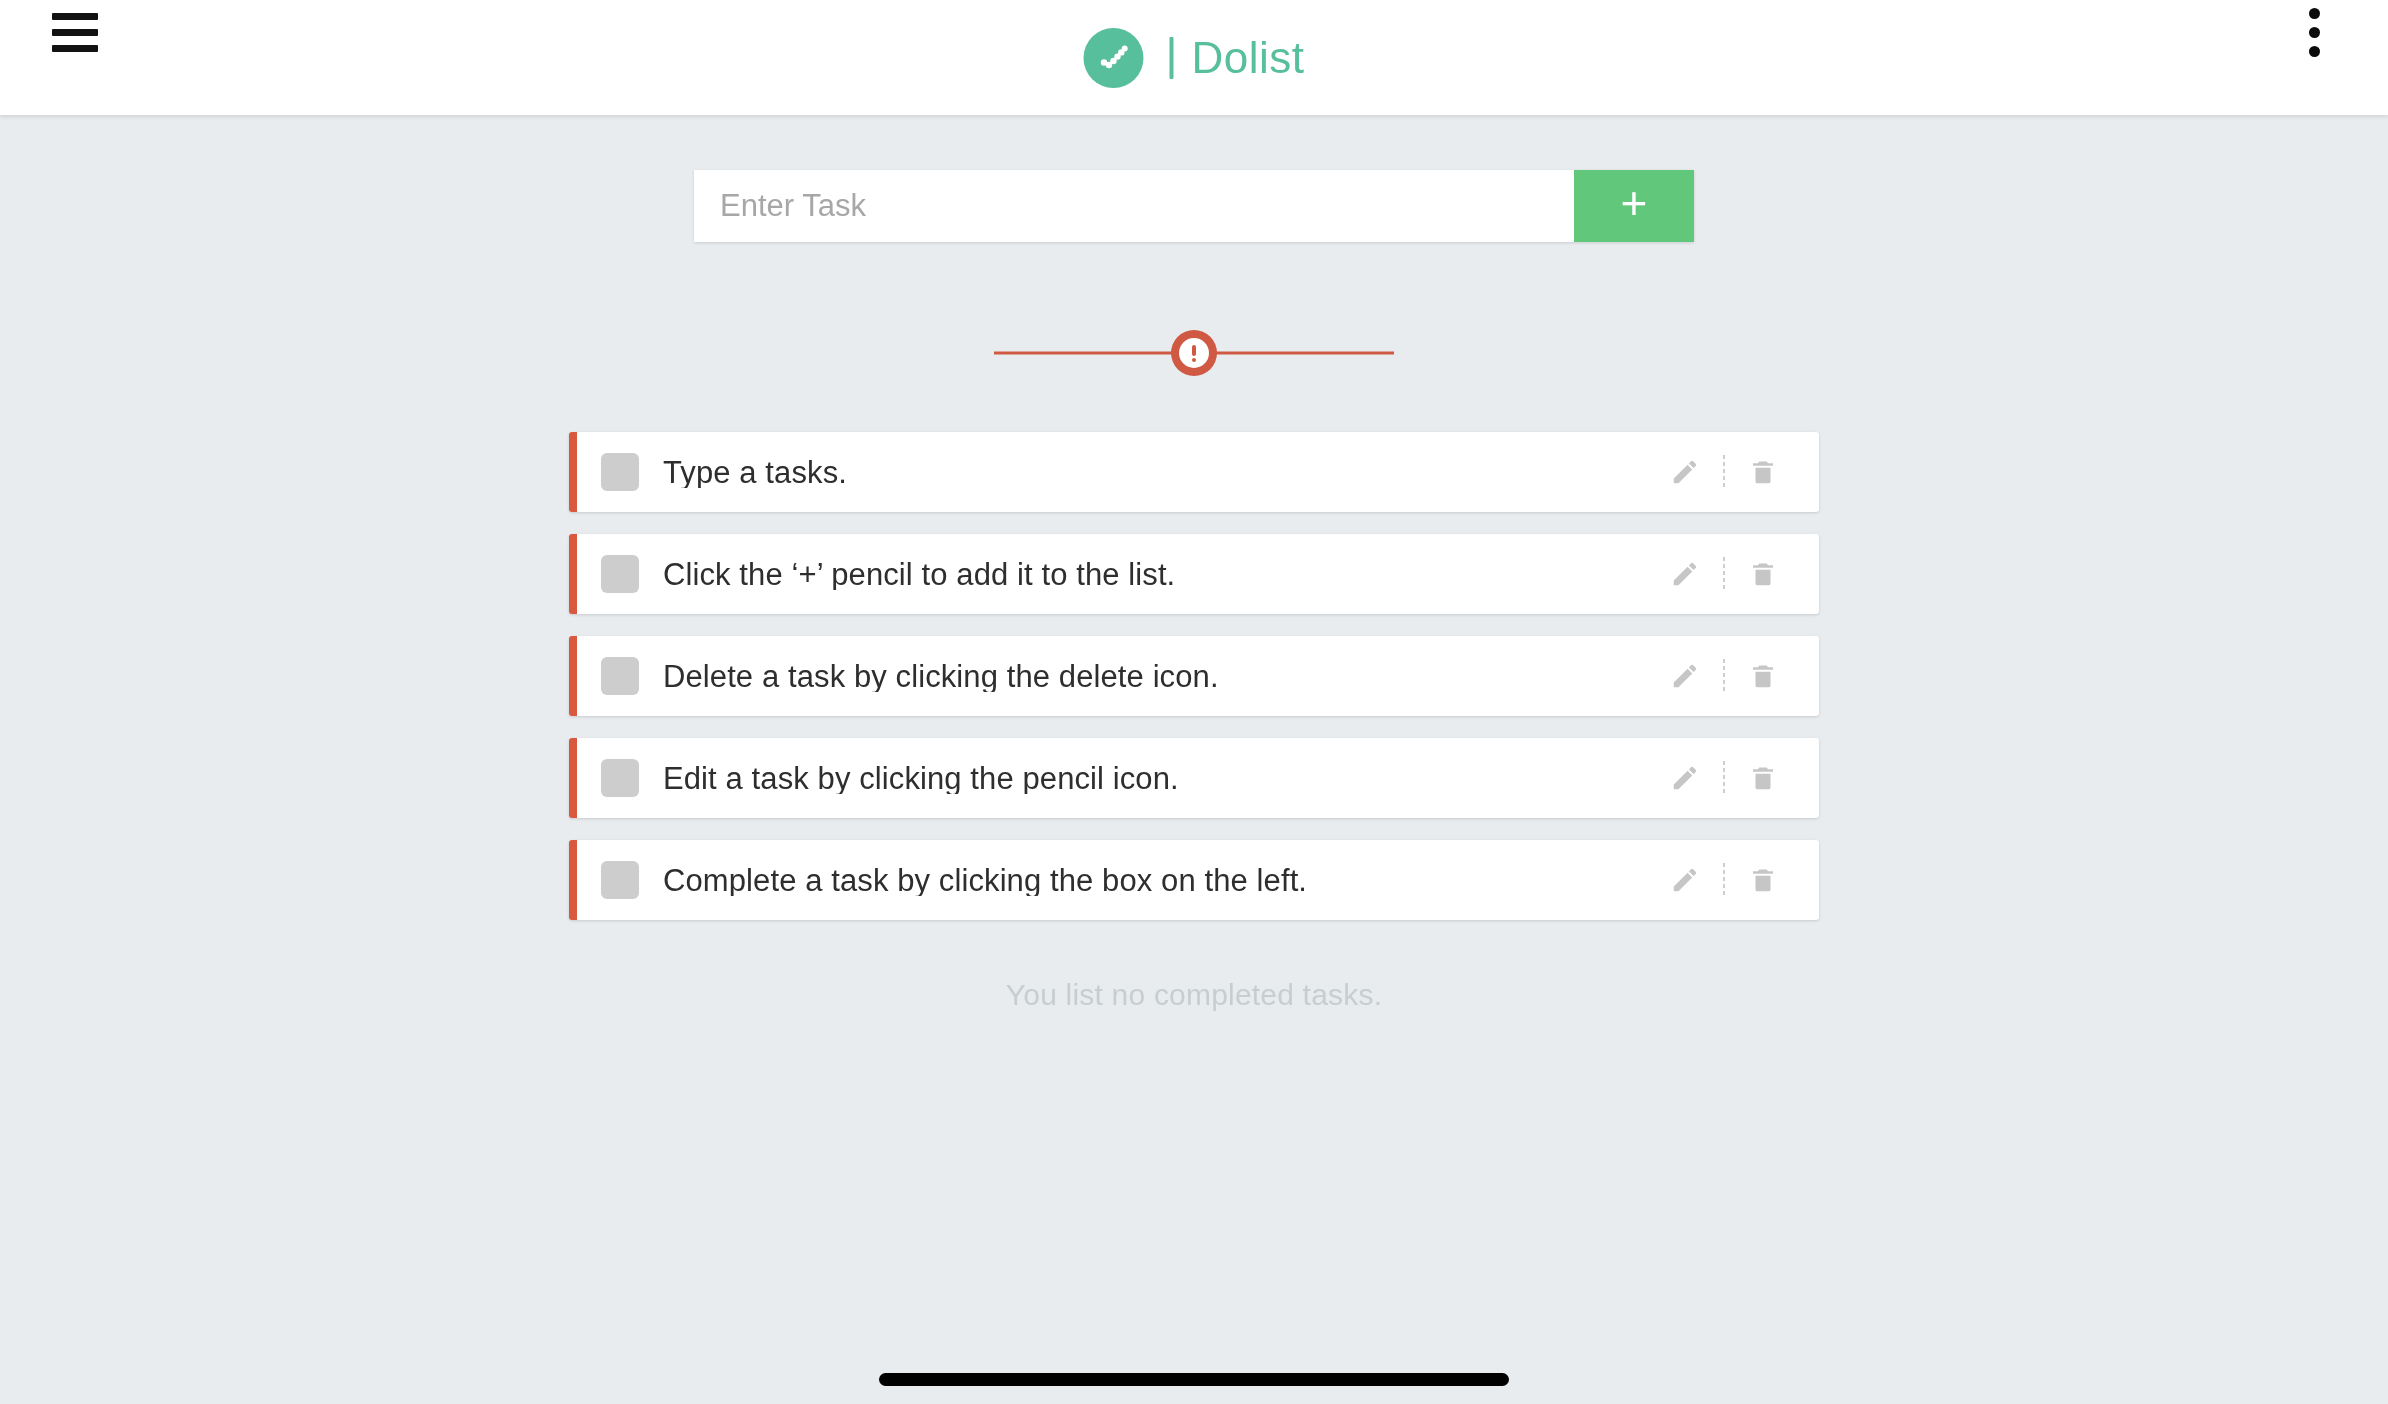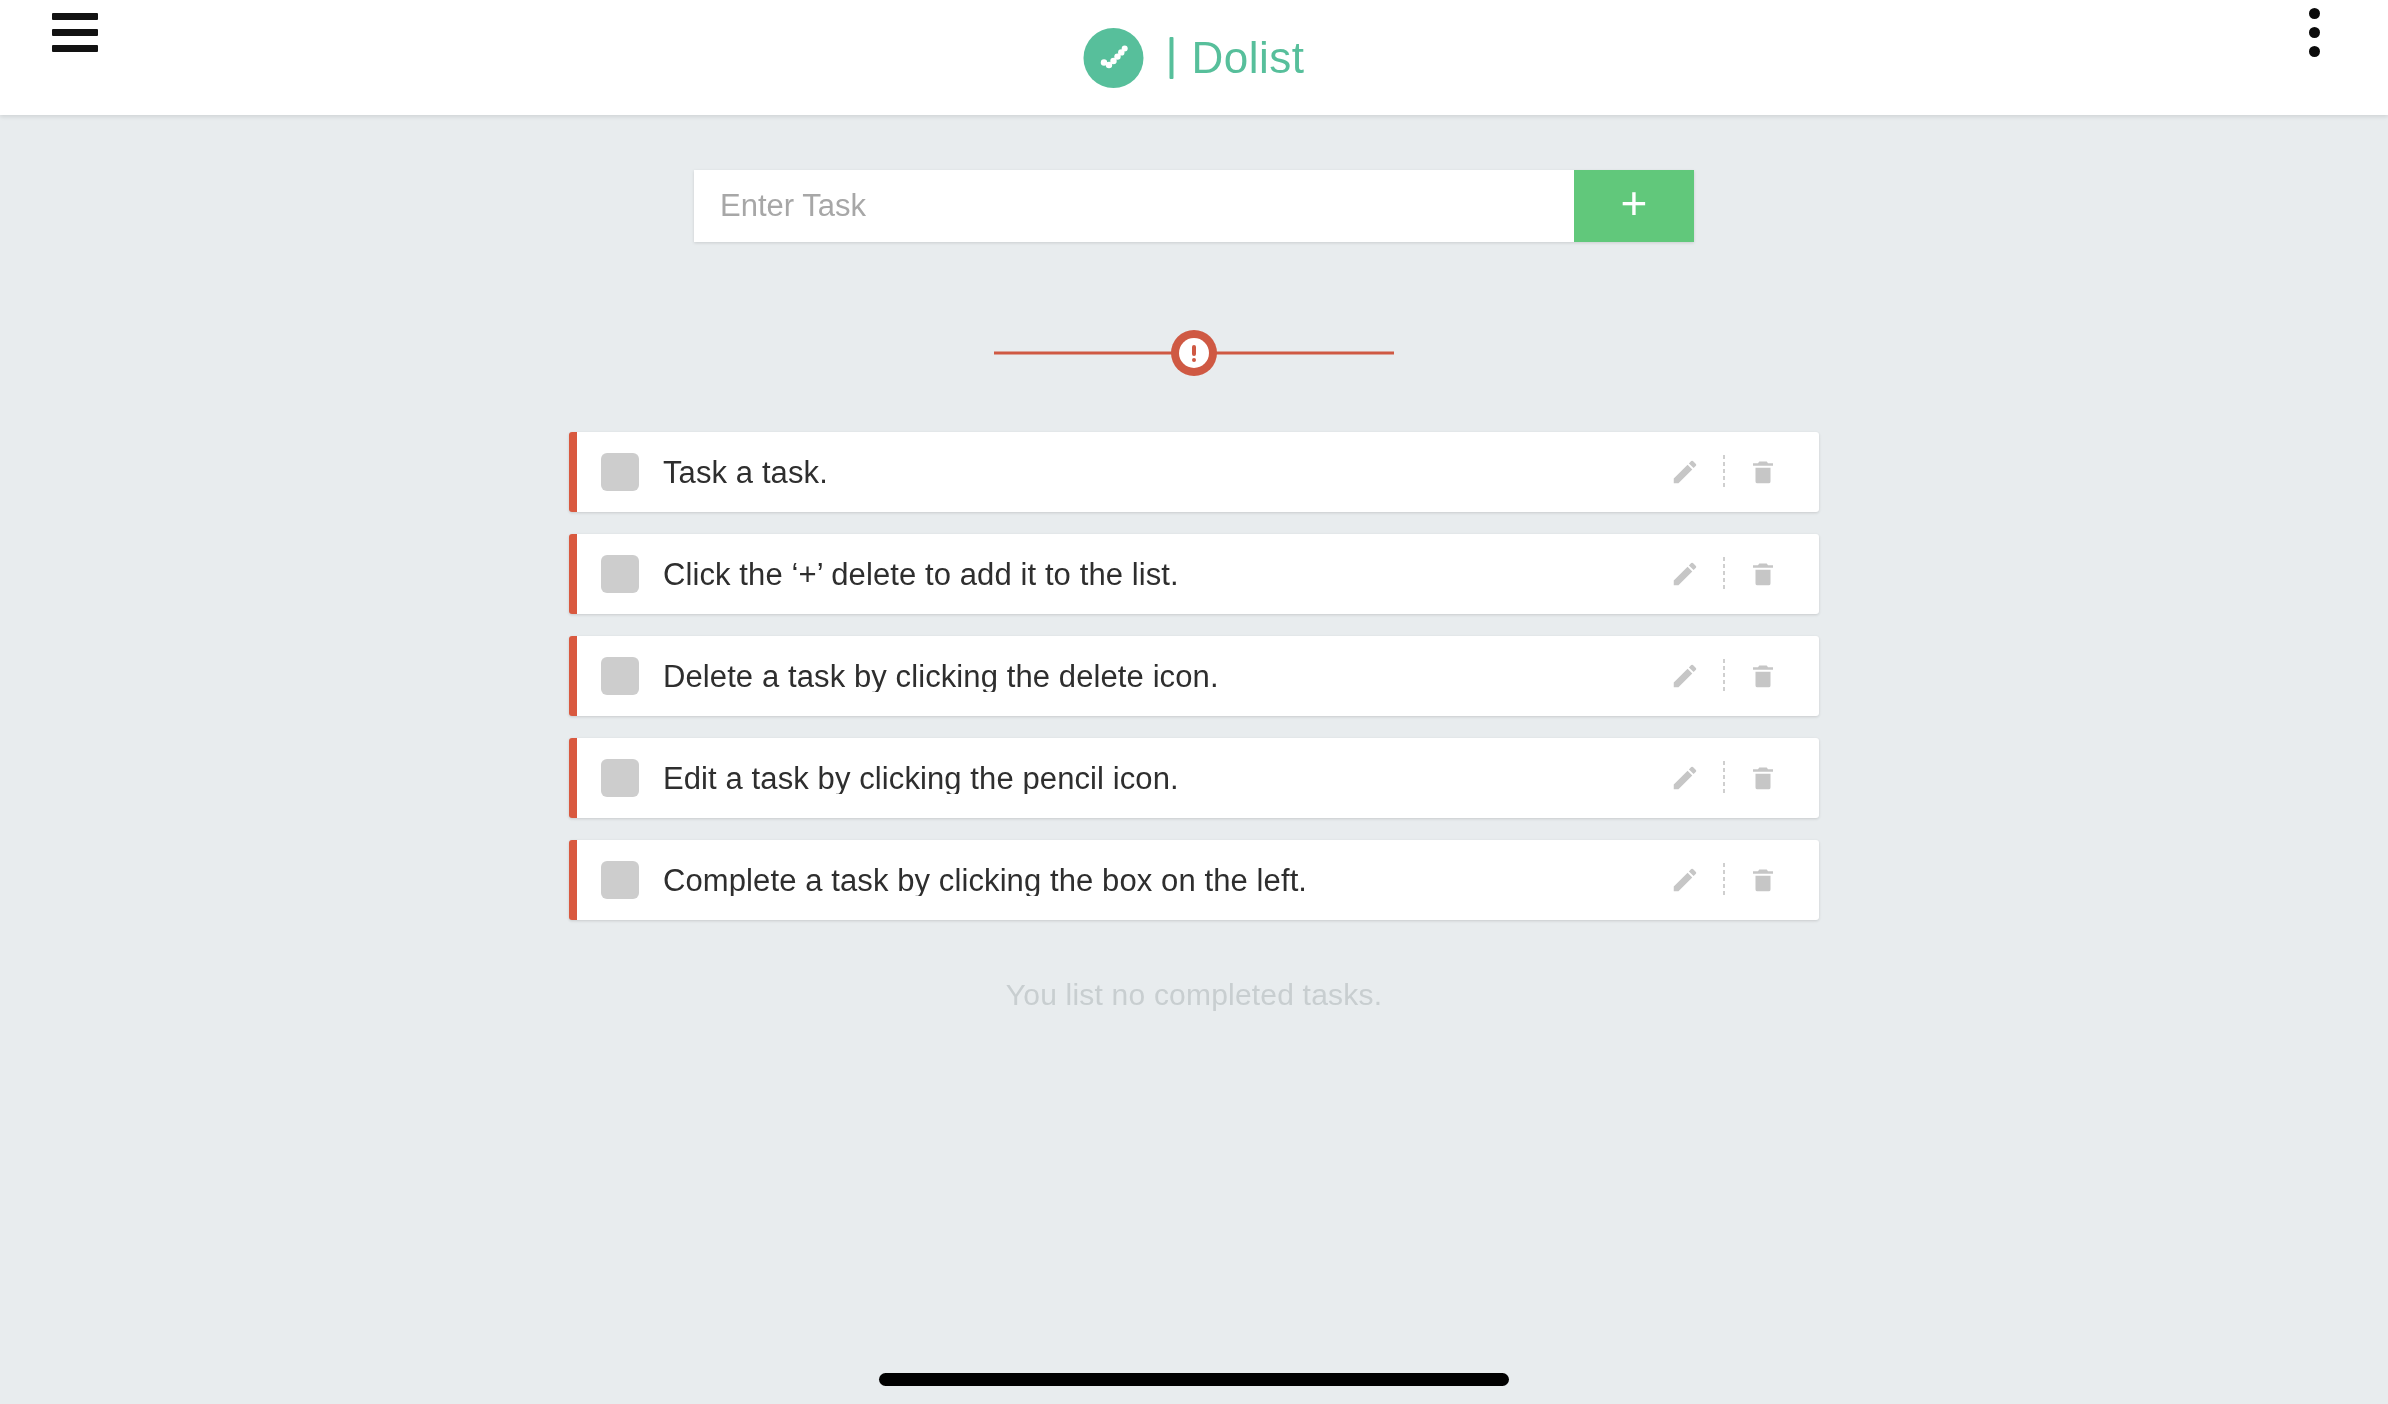--- a/index.html
+++ b/index.html
@@ -353,39 +353,39 @@
         <span class="bang-bar"></span>
         <span class="bang-dot"></span>
       </div>
     </div>
   </div>
 
   <div class="task-list">
 
     <div class="task-item">
       <button class="task-checkbox"></button>
-      <div class="task-label">Task a task.</div>
+      <div class="task-label">Type a tasks.</div>
       <div class="task-actions">
         <button class="icon-btn">
           <svg width="30" height="30" viewBox="0 0 24 24" fill="currentColor" aria-hidden="true">
             <path d="M3 17.25V21h3.75L17.81 9.94l-3.75-3.75L3 17.25zM20.71 7.04a1 1 0 0 0 0-1.41l-2.34-2.34a1 1 0 0 0-1.41 0l-1.83 1.83 3.75 3.75 1.83-1.83z"></path>
           </svg>
         </button>
         <div class="action-sep"></div>
         <button class="icon-btn">
           <svg width="30" height="30" viewBox="0 0 24 24" fill="currentColor" aria-hidden="true">
             <path d="M9 3.5h6l1 1.5h4v2H4v-2h4l1-1.5zM6 8.5h12v11a1.5 1.5 0 0 1-1.5 1.5h-9A1.5 1.5 0 0 1 6 19.5v-11z"></path>
           </svg>
         </button>
       </div>
     </div>
 
     <div class="task-item">
       <button class="task-checkbox"></button>
-      <div class="task-label">Click the ‘+’ delete to add it to the list.</div>
+      <div class="task-label">Click the ‘+’ pencil to add it to the list.</div>
       <div class="task-actions">
         <button class="icon-btn">
           <svg width="30" height="30" viewBox="0 0 24 24" fill="currentColor" aria-hidden="true">
             <path d="M3 17.25V21h3.75L17.81 9.94l-3.75-3.75L3 17.25zM20.71 7.04a1 1 0 0 0 0-1.41l-2.34-2.34a1 1 0 0 0-1.41 0l-1.83 1.83 3.75 3.75 1.83-1.83z"></path>
           </svg>
         </button>
         <div class="action-sep"></div>
         <button class="icon-btn">
           <svg width="30" height="30" viewBox="0 0 24 24" fill="currentColor" aria-hidden="true">
             <path d="M9 3.5h6l1 1.5h4v2H4v-2h4l1-1.5zM6 8.5h12v11a1.5 1.5 0 0 1-1.5 1.5h-9A1.5 1.5 0 0 1 6 19.5v-11z"></path>

